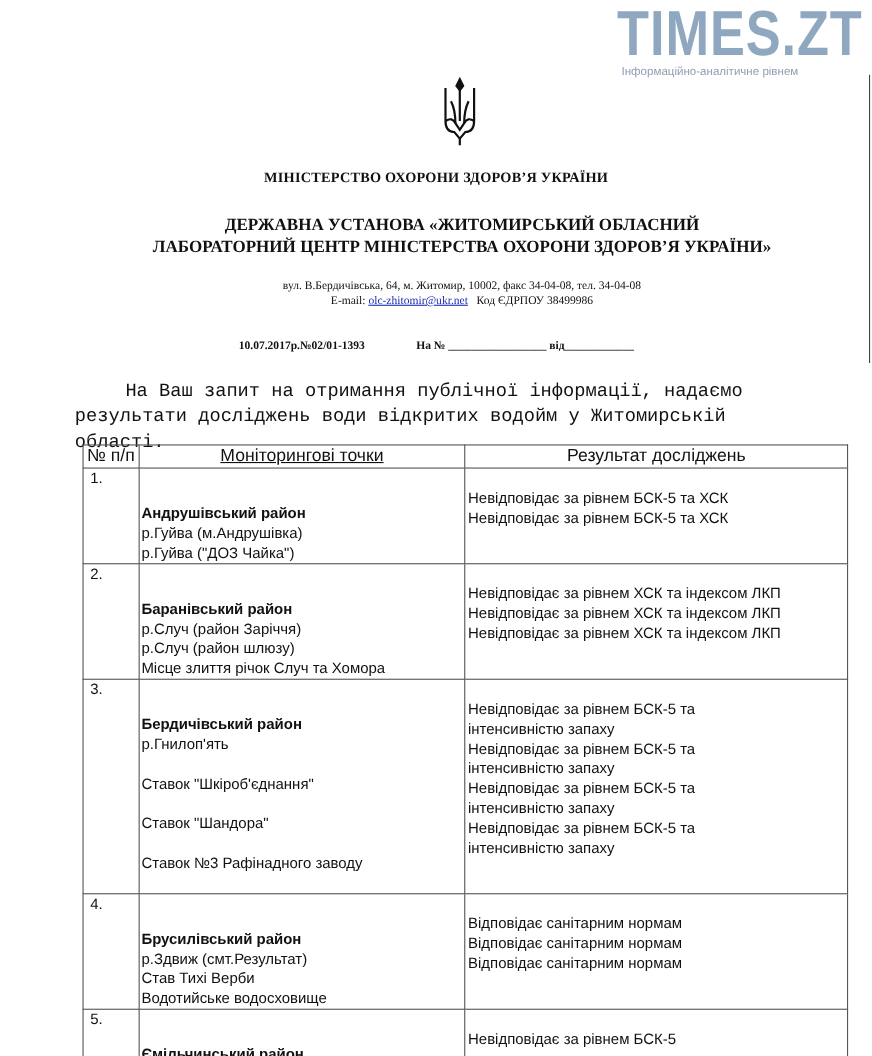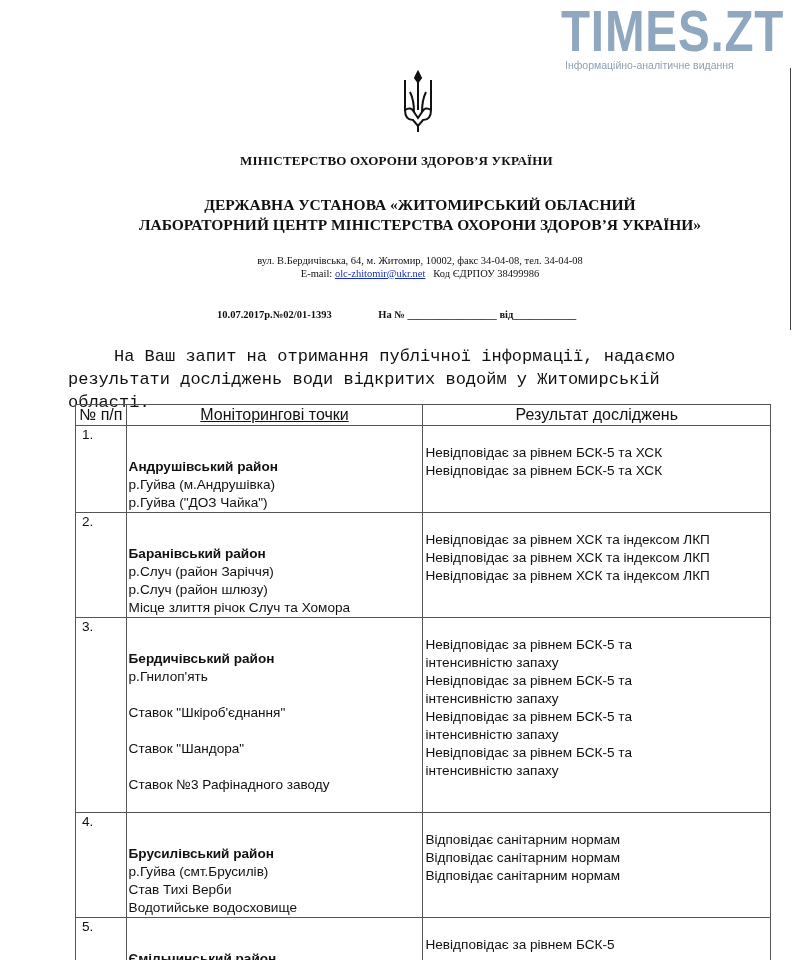--- a/index.html
+++ b/index.html
@@ -41,21 +41,21 @@
   .c-point { width: 271px; text-decoration: underline; }
   .c-res { width: 318px; }
   .num-cell { padding-left: 6px !important; }
   .district { font-weight: 700; margin-top: 32px; }
 </style>
 </head>
 <body>
 
 <div class="logo">
   <div class="logo-word">TIMES.ZT</div>
-  <div class="logo-sub">Інформаційно-аналітичне видання</div>
+  <div class="logo-sub">Інформаційно-аналітичне рівнем</div>
 </div>
 
 <div class="right-rule"></div>
 
 <svg class="trident" viewBox="0 0 34 64">
   <g fill="none" stroke="#111" stroke-width="2">
     <path d="M17 4 L17 40"></path>
     <path d="M17 2 L14 8 L17 12 L20 8 Z" fill="#111"></path>
     <path d="M4 10 L4 40 Q4 50 12 50 L17 56 L22 50 Q30 50 30 40 L30 10"></path>
     <path d="M4 40 Q10 36 13 42 L17 48 L21 42 Q24 36 30 40"></path>
@@ -147,21 +147,21 @@
           <div>Невідповідає за рівнем БСК-5 та</div>
           <div>інтенсивністю запаху</div>
           <div>Невідповідає за рівнем БСК-5 та</div>
           <div>інтенсивністю запаху</div>
         </td>
       </tr>
       <tr>
         <td class="num-cell">4.</td>
         <td>
           <div class="district">Брусилівський район</div>
-          <div>р.Гуйва (смт.Брусилів)</div>
+          <div>р.Здвиж (смт.Результат)</div>
           <div>Став Тихі Верби</div>
           <div>Водотийське водосховище</div>
         </td>
         <td>
           <div>&nbsp;</div>
           <div>Відповідає санітарним нормам</div>
           <div>Відповідає санітарним нормам</div>
           <div>Відповідає санітарним нормам</div>
         </td>
       </tr>

